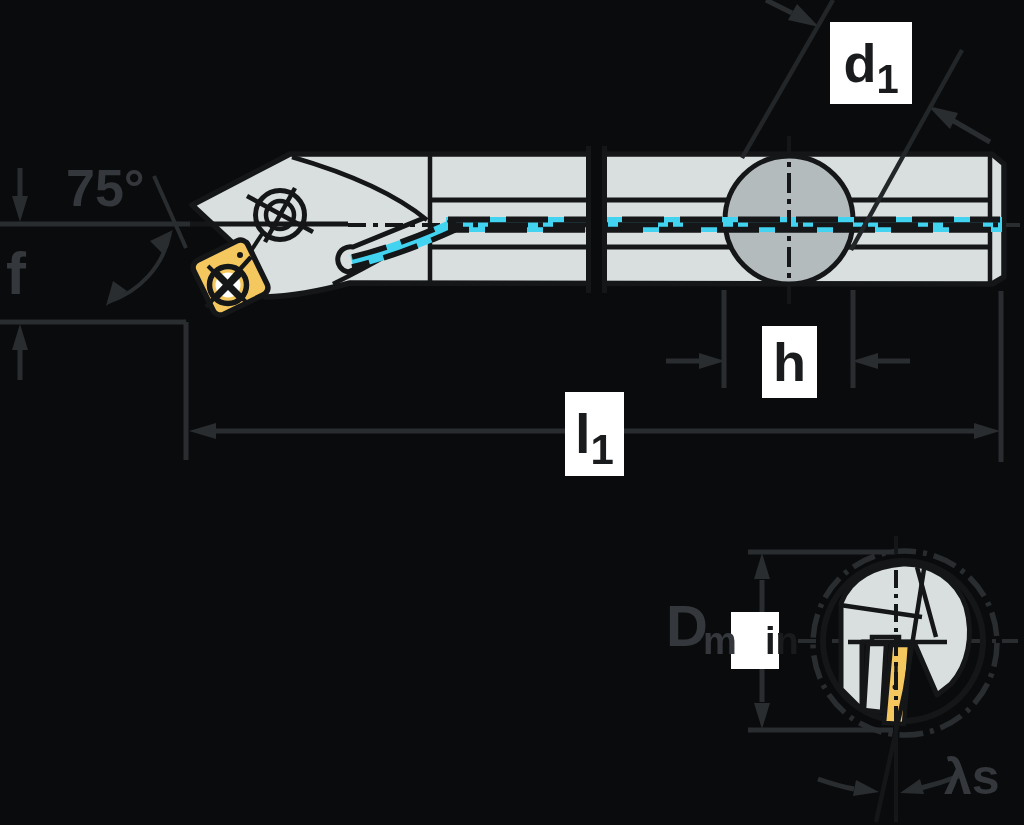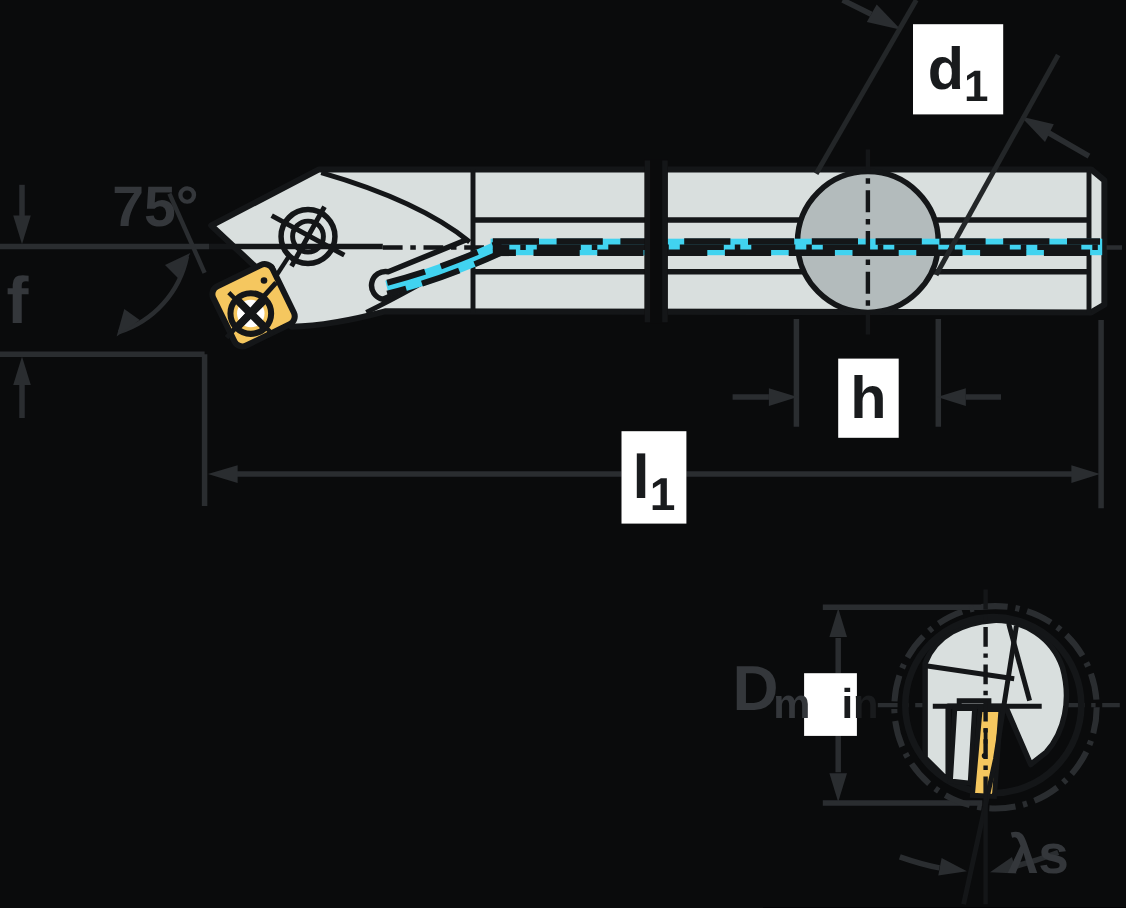--- a/index.html
+++ b/index.html
@@ -139,21 +139,21 @@
       <path class="f-body s-ink" stroke-width="4.5" d="M868,644 L886,644 L882,712 L864,710 Z"></path>
       <path class="f-yellow s-ink" stroke-width="4.5" d="M891,645 L910,645 L904,724 L884,723 Z"></path>
       <path class="s-ink" stroke-width="3.5" d="M896,662 V676"></path>
       <circle style="fill:var(--outline)" cx="895" cy="687" r="2.5"></circle>
       <path class="s-ink" stroke-width="4.5" d="M924,569 L905,690 L876,822"></path>
       <path class="s-ink" stroke-width="4" stroke-dasharray="18 6 4 6" d="M896,536 V726"></path>
       <path class="s-ink" stroke-width="4" d="M896,724 V822"></path>
     </g>
   </svg>
 
-  <div class="faint-label" style="left:66px;top:162px;font-size:52px;margin-left:36px;">75°</div>
+  <div class="faint-label" style="left:66px;top:162px;font-size:52px;">75°</div>
   <div class="faint-label" style="left:6px;top:244px;font-size:60px;">f</div>
 
   <div class="label-box" style="left:830px;top:22px;width:82px;height:82px;">
     <span class="main" style="font-size:54px;">d</span>
       <span class="sub" style="font-size:40px;">1</span>
   </div>
 
   <div class="label-box" style="left:762px;top:326px;width:55px;height:72px;">
     <span class="main" style="font-size:54px;">h</span>
   </div>
@@ -161,14 +161,14 @@
   <div class="label-box" style="left:565px;top:392px;width:59px;height:84px;">
     <span class="main" style="font-size:56px;">l</span>
       <span class="sub" style="font-size:42px;">1</span>
   </div>
 
   <div class="label-box" style="left:731px;top:612px;width:48px;height:57px;"></div>
   <div class="free-letter" style="left:666px;top:597px;font-size:58px;color:var(--faint-text,#34373b);">D</div>
   <div class="free-letter" style="left:703px;top:622px;font-size:38px;color:var(--faint-text,#34373b);">m</div>
   <div class="free-letter" style="left:765px;top:622px;font-size:38px;color:var(--label-text,#191b1d);">in</div>
 
-  <div class="faint-label" style="left:916px;top:752px;font-size:50px;">λs</div>
+  <div class="faint-label" style="left:944px;top:752px;font-size:50px;">λs</div>
 </div>
 
 </body></html>

